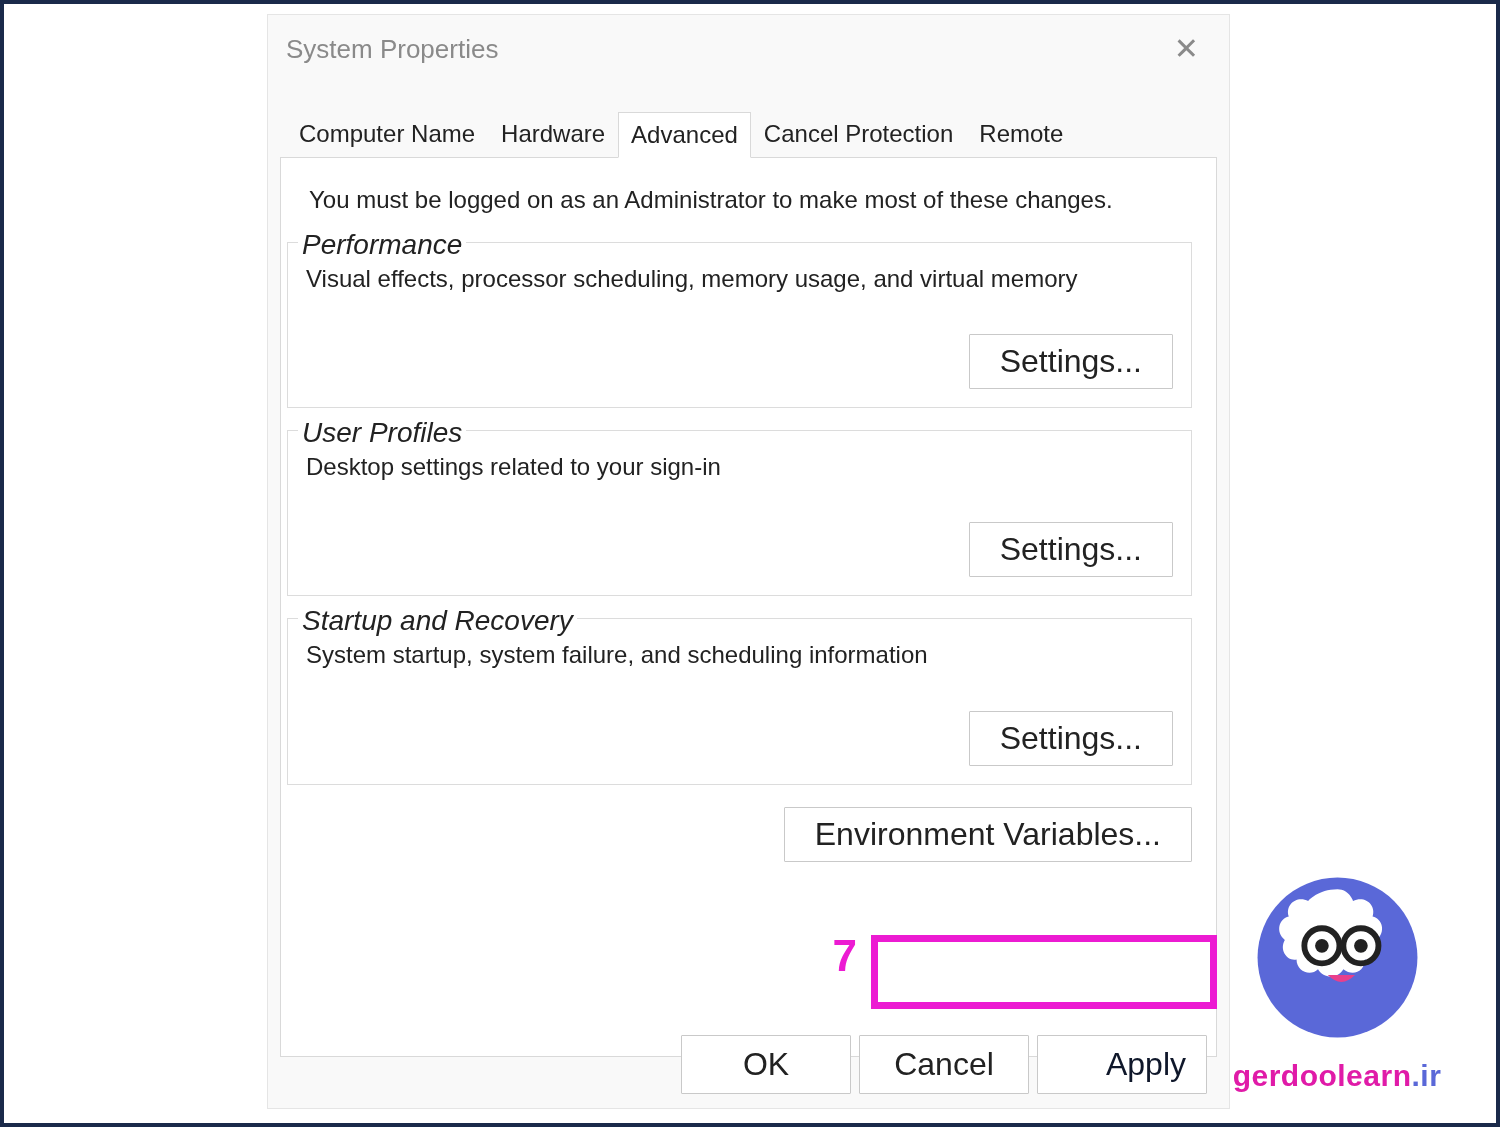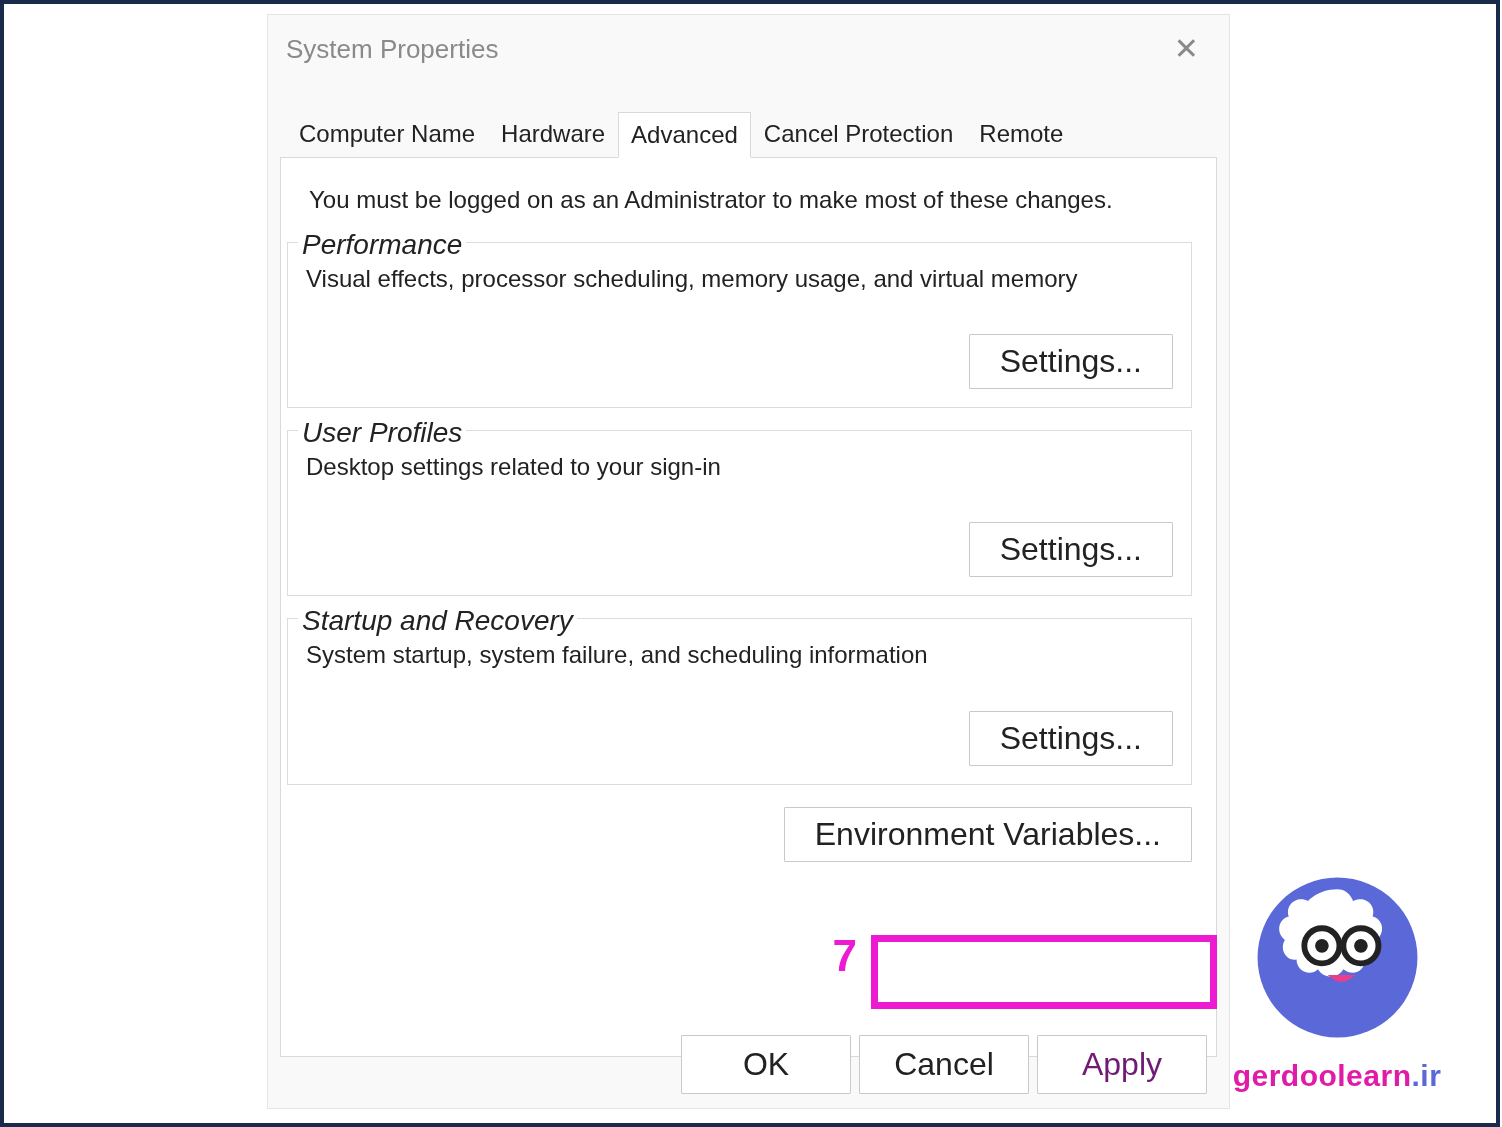--- a/index.html
+++ b/index.html
@@ -116,22 +116,23 @@
     color: #222;
     background: #ffffff;
     border: 1px solid #c9c9c9;
     border-radius: 1px;
     padding: 8px 30px;
     cursor: pointer;
     min-width: 160px;
     text-align: center;
   }
   .btn.disabled {
-    color: #701a75;
+    color: #0f172a;
     cursor: default;
+    text-align: right;
   }
   .env-row {
     display: flex;
     justify-content: flex-end;
     margin-top: 8px;
     position: relative;
   }
   .highlight-box {
     position: absolute;
     right: 12px;

